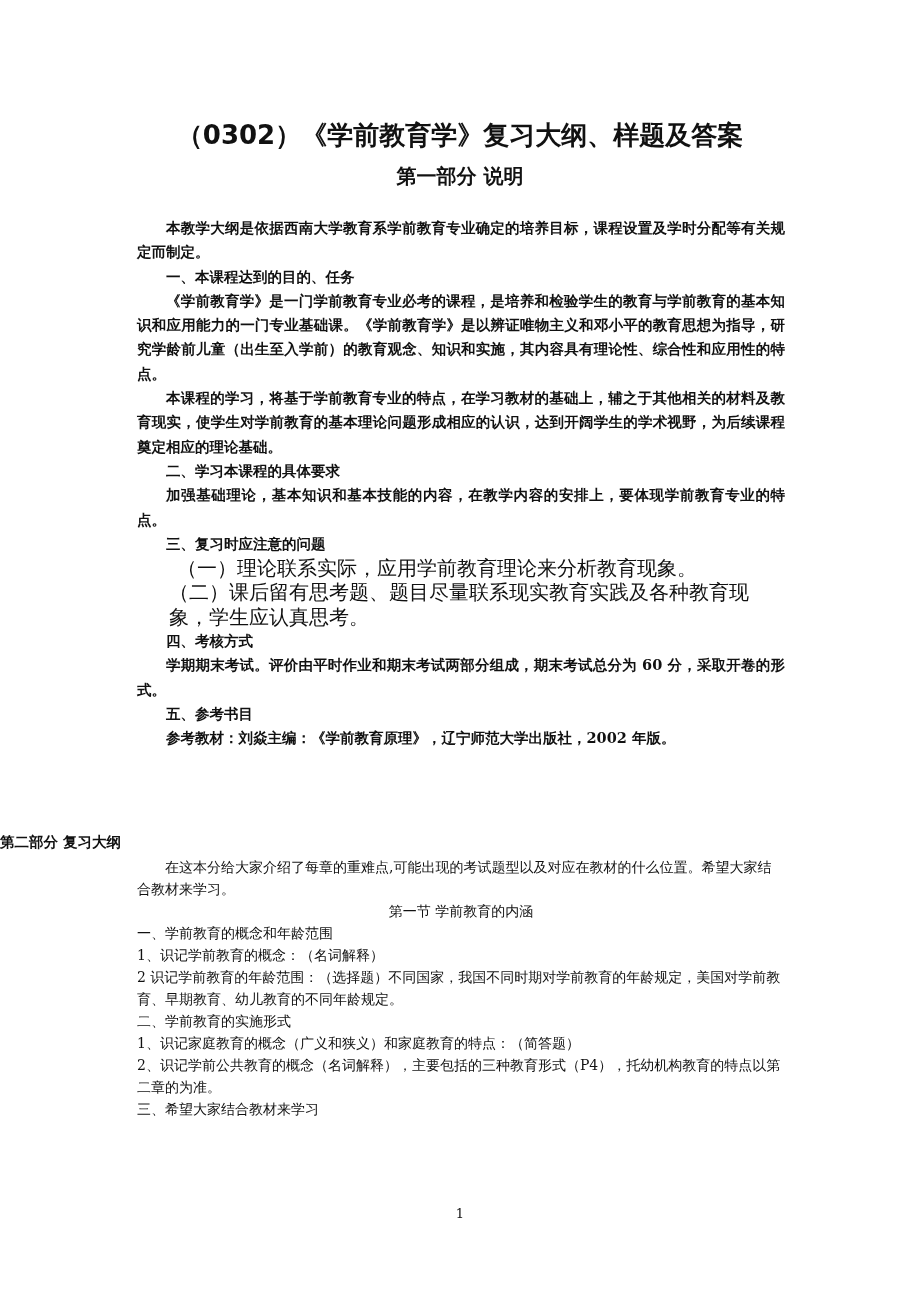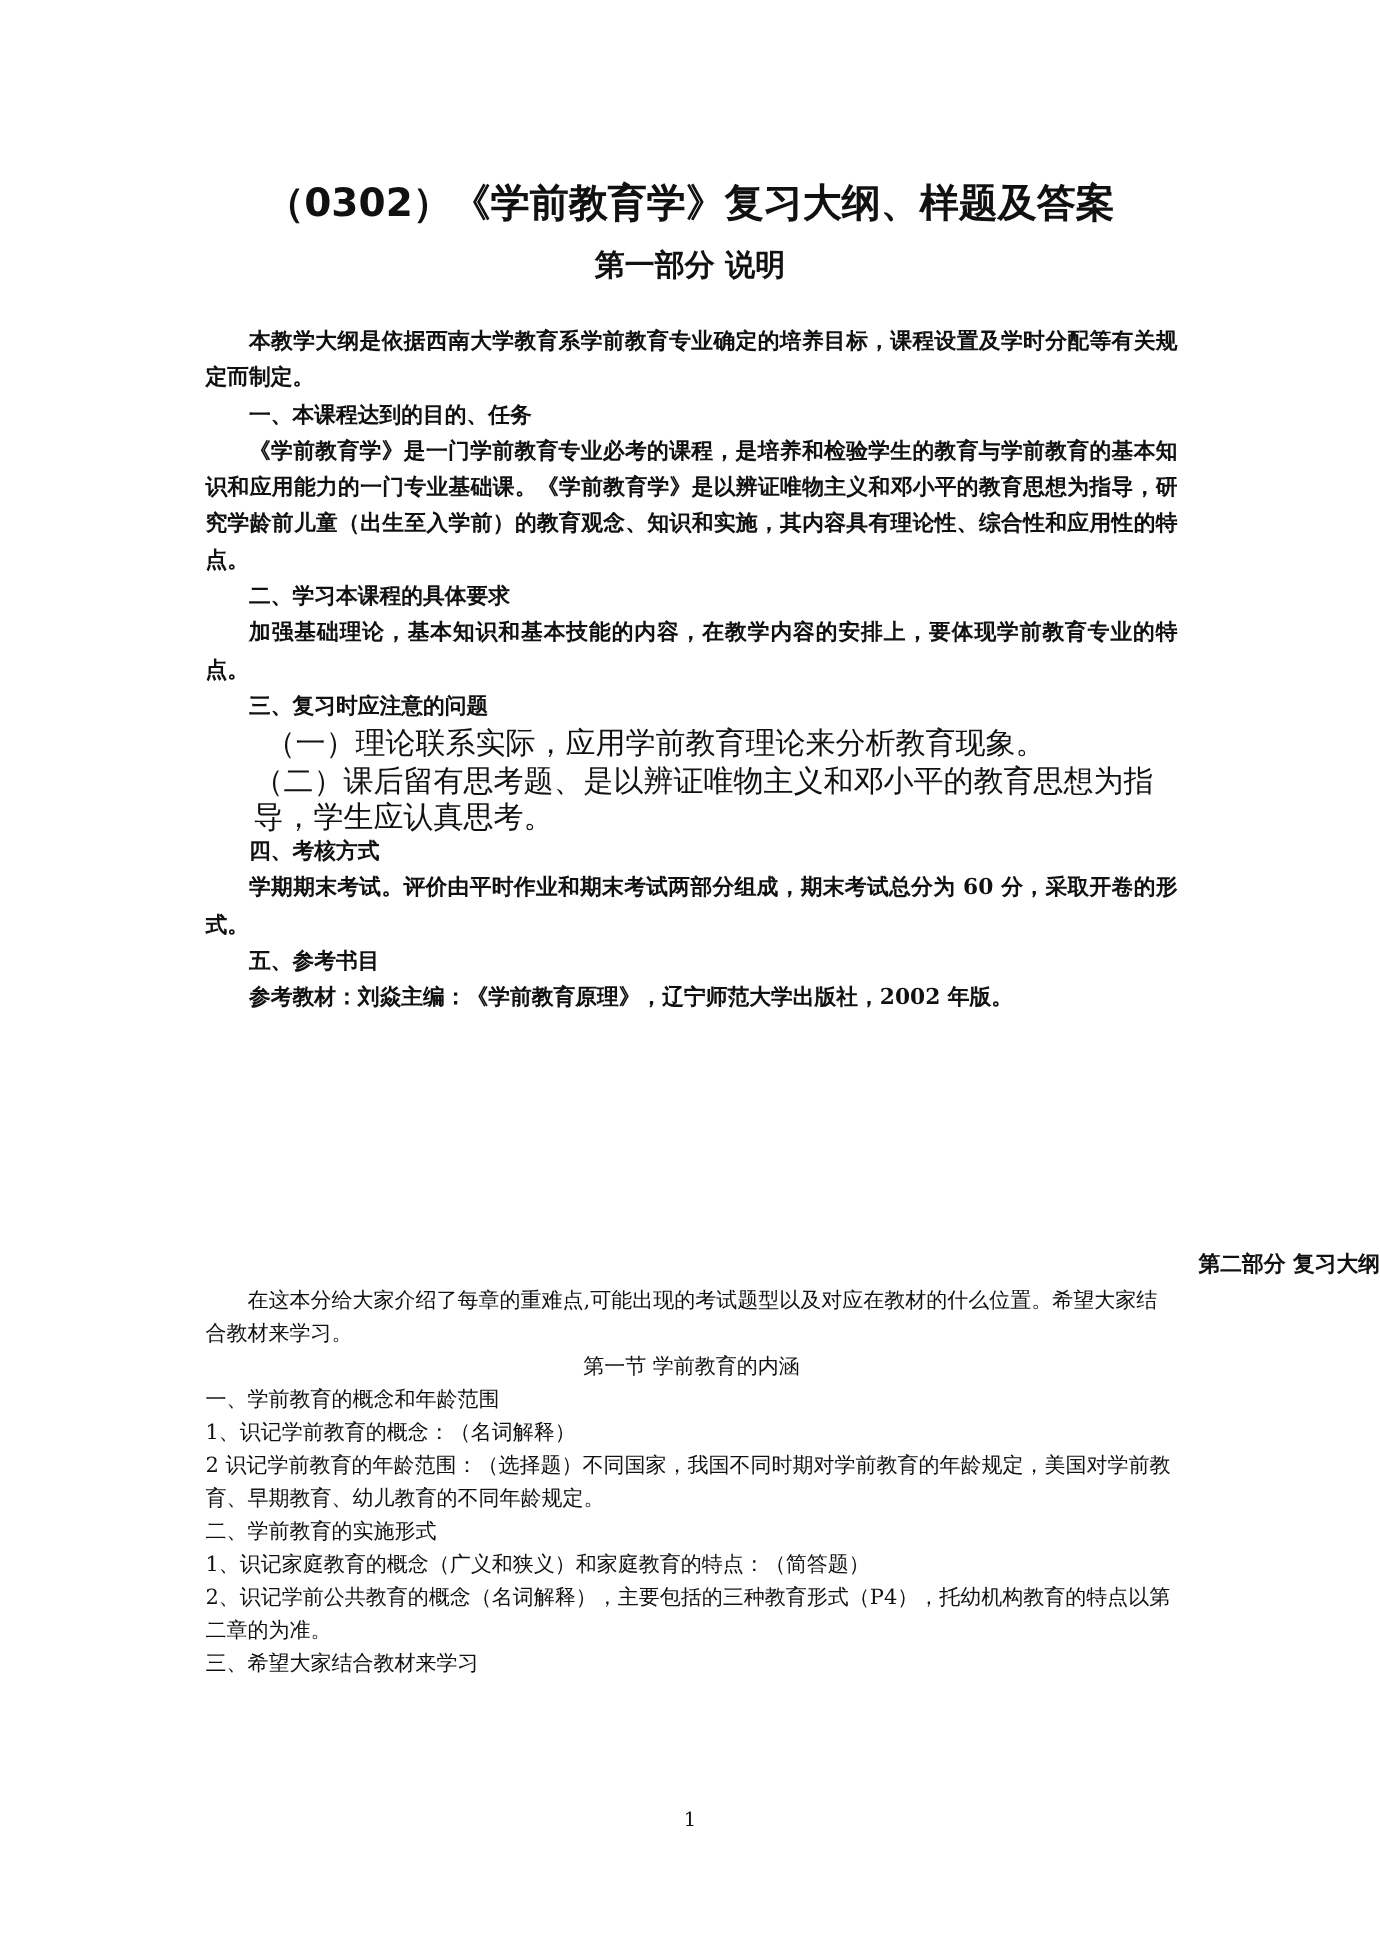--- a/index.html
+++ b/index.html
@@ -24,21 +24,21 @@
       font-size: 14.5px; line-height: 24.3px; margin: 0; text-indent: 2em;
       text-align: justify;
       font-weight: bold;
     }
     .h {
       font-size: 14.5px; line-height: 24.3px; margin: 0; padding-left: 2em;
       font-weight: bold; font-family: "DejaVu Sans", "Liberation Sans", sans-serif;
     }
     .li-indent { font-size: 20px; line-height: 24.3px; margin: 0; padding-left: 2em; }
     .part2-title {
-      position: absolute; left: 0; width: 920px; top: 833px; text-align: right;
+      position: absolute; left: 0; width: 920px; top: 833px; text-align: left;
       font-size: 14.5px; font-weight: bold;
       font-family: "DejaVu Sans", "Liberation Sans", sans-serif;
     }
     .p2 { font-size: 14px; line-height: 22px; margin: 0; }
     .p2.indent { text-indent: 2em; }
     .center { text-align: center; }
     .page-number {
       position: absolute; left: 0; width: 920px; top: 1206px; text-align: center;
       font-size: 13px;
     }
@@ -49,27 +49,28 @@
 <div class="page">
 
   <div class="title">（0302）《学前教育学》复习大纲、样题及答案</div>
   <div class="subtitle">第一部分  说明</div>
 
   <div class="body-block" style="top:216px;">
     <p class="p">本教学大纲是依据西南大学教育系学前教育专业确定的培养目标，课程设置及学时分配等有关规定而制定。</p>
 
     <p class="h">一、本课程达到的目的、任务</p>
     <p class="p">《学前教育学》是一门学前教育专业必考的课程，是培养和检验学生的教育与学前教育的基本知识和应用能力的一门专业基础课。《学前教育学》是以辨证唯物主义和邓小平的教育思想为指导，研究学龄前儿童（出生至入学前）的教育观念、知识和实施，其内容具有理论性、综合性和应用性的特点。</p>
+    <p class="p">本课程的学习，将基于学前教育专业的特点，在学习教材的基础上，辅之于其他相关的材料及教育现实，使学生对学前教育的基本理论问题形成相应的认识，达到开阔学生的学术视野，为后续课程奠定相应的理论基础。</p>
 
     <p class="h">二、学习本课程的具体要求</p>
     <p class="p">加强基础理论，基本知识和基本技能的内容，在教学内容的安排上，要体现学前教育专业的特点。</p>
 
     <p class="h">三、复习时应注意的问题</p>
     <p class="li-indent">（一）理论联系实际，应用学前教育理论来分析教育现象。</p>
-    <p class="li-indent" style="padding-left:1.6em;">（二）课后留有思考题、是以辨证唯物主义和邓小平的教育思想为指导，学生应认真思考。</p>
+    <p class="li-indent" style="padding-left:1.6em;">（二）课后留有思考题、题目尽量联系现实教育实践及各种教育现象，学生应认真思考。</p>
 
     <p class="h">四、考核方式</p>
     <p class="p">学期期末考试。评价由平时作业和期末考试两部分组成，期末考试总分为 60 分，采取开卷的形式。</p>
 
     <p class="h">五、参考书目</p>
     <p class="p">参考教材：刘焱主编：《学前教育原理》，辽宁师范大学出版社，2002 年版。</p>
   </div>
 
   <div class="part2-title">第二部分    复习大纲</div>
 

